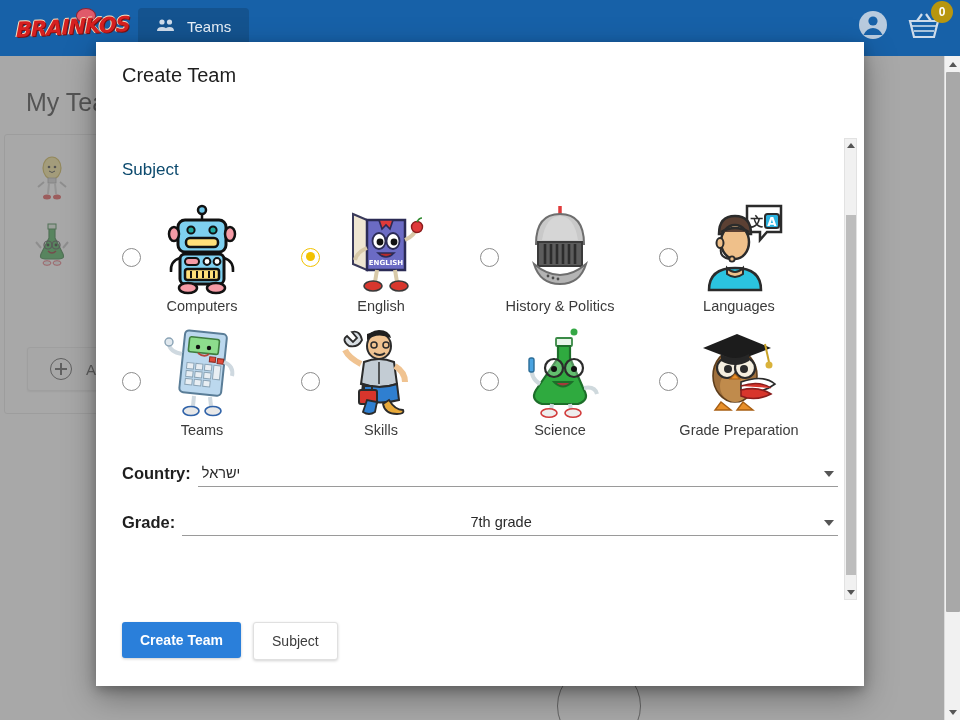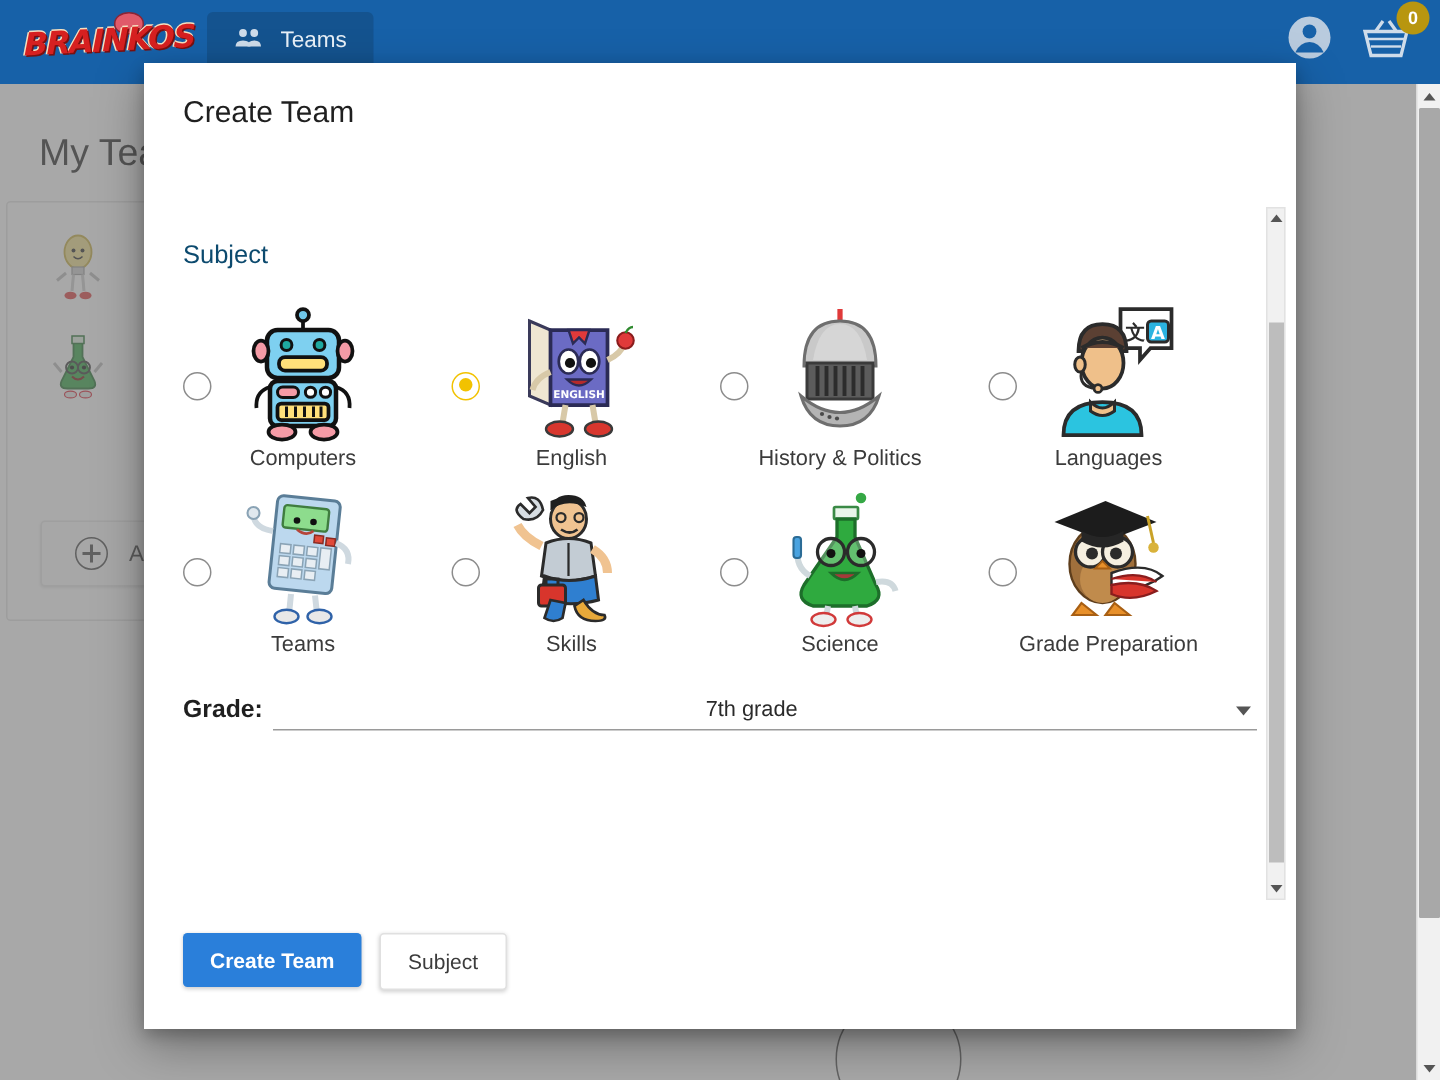--- a/index.html
+++ b/index.html
@@ -598,20 +598,27 @@
                 <path d="M50 66 q18 -4 30 4 q-16 8 -30 2 z" fill="#d8352c" stroke="#8a1d1d" stroke-width="1.6"></path>
                 <path d="M30 78 l-6 8 h16 z" fill="#e8902a" stroke="#a85f13" stroke-width="1.4"></path>
                 <path d="M52 78 l-6 8 h16 z" fill="#e8902a" stroke="#a85f13" stroke-width="1.4"></path>
               </svg>
             </span>
             <span class="subject-label">Grade Preparation</span>
           </span>
         </div>
       </div>
 
+      <div class="field-row">
+        <span class="field-label">Country:</span>
+        <span class="field-select rtl">
+          <span>ישראל</span>
+          <span class="caret"></span>
+        </span>
+      </div>
 
       <div class="field-row">
         <span class="field-label">Grade:</span>
         <span class="field-select">
           <span>7th grade</span>
           <span class="caret"></span>
         </span>
       </div>
     </div>
 

